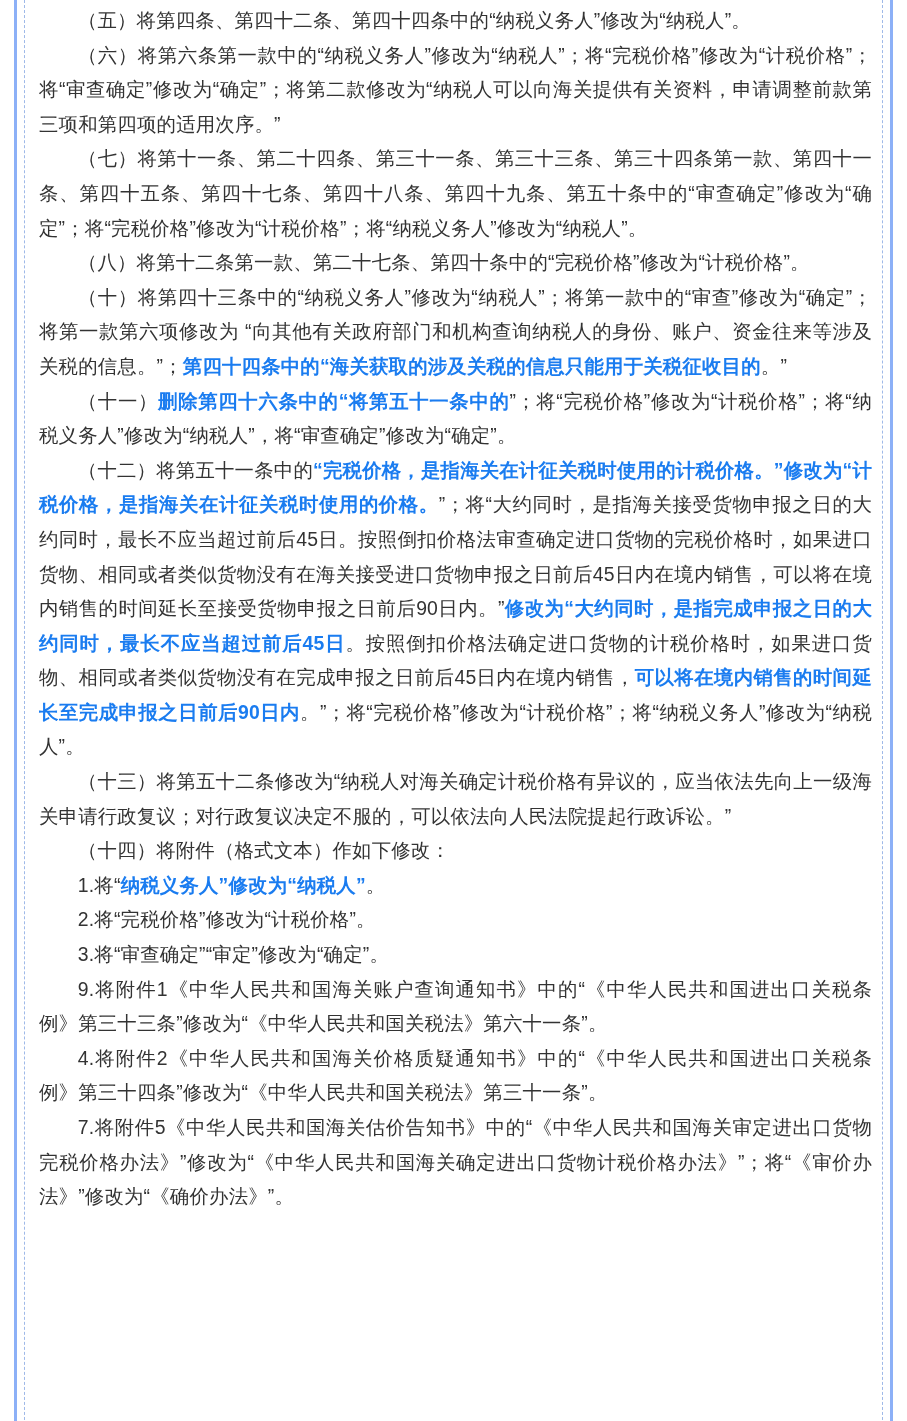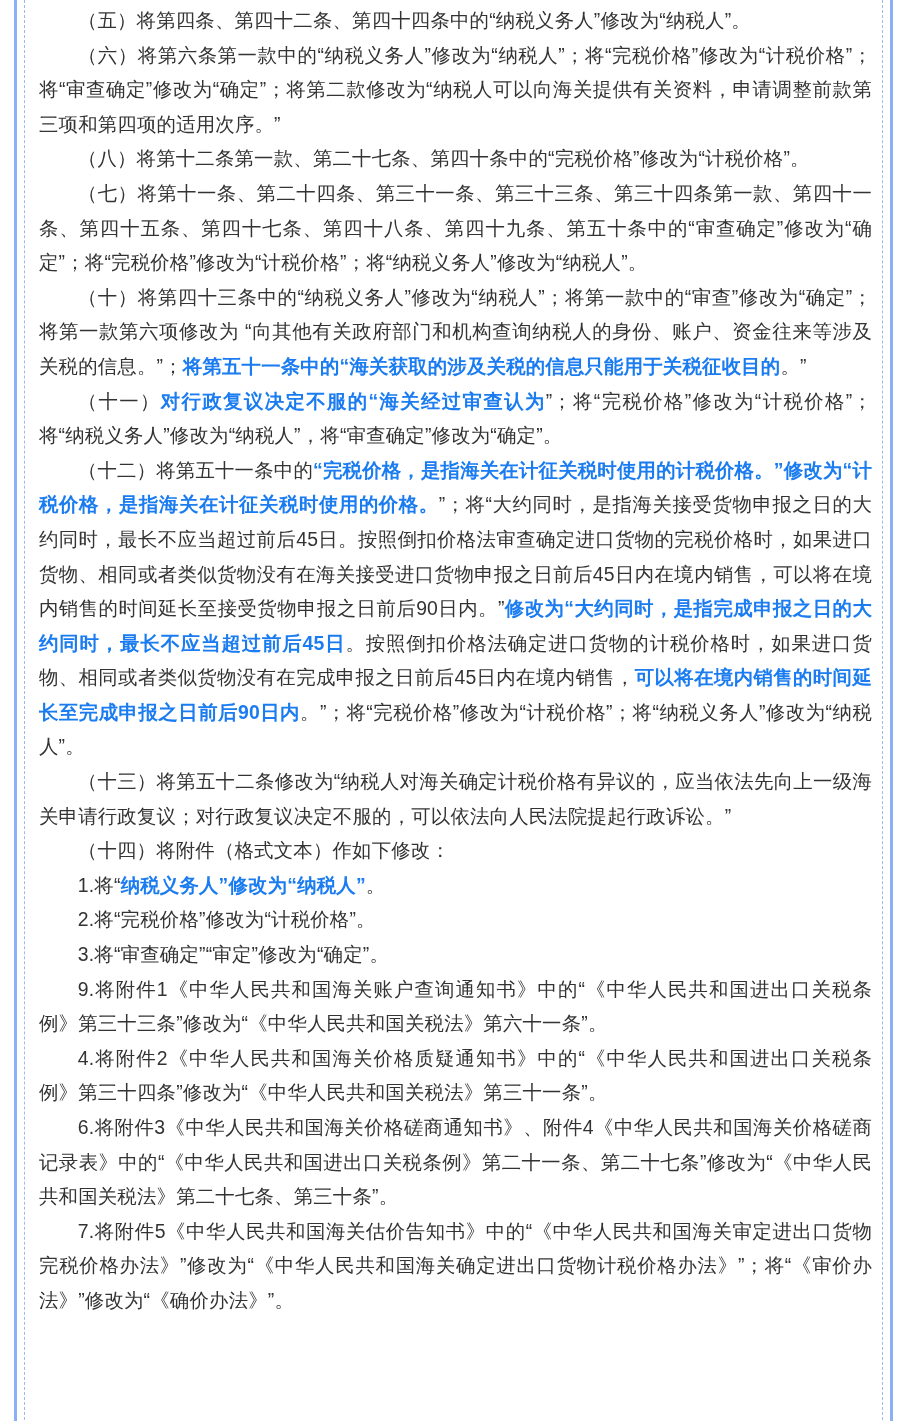--- a/index.html
+++ b/index.html
@@ -28,41 +28,40 @@
 <body>
 
 <div class="outer"></div>
 <div class="inner"></div>
 
 <div class="doc">
   <p class="indent"><span>（五）将第四条、第四十二条、第四十四条中的“纳税义务人”修改为“纳税人”。</span></p>
 
   <p class="indent"><span>（六）将第六条第一款中的“纳税义务人”修改为“纳税人”；将“完税价格”修改为“计税价格”；将“审查确定”修改为“确定”；将第二款修改为“纳税人可以向海关提供有关资料，申请调整前款第三项和第四项的适用次序。”</span></p>
 
+  <p class="indent"><span>（七）将第十一条、第二十四条、第三十一条、第三十三条、第三十四条第一款、第四十一条、第四十五条、第四十七条、第四十八条、第四十九条、第五十条中的“审查确定”修改为“确定”；将“完税价格”修改为“计税价格”；将“纳税义务人”修改为“纳税人”。</span></p>
+
   <p class="indent"><span>（八）将第十二条第一款、第二十七条、第四十条中的“完税价格”修改为“计税价格”。</span></p>
 
-  <p class="indent"><span>（七）将第十一条、第二十四条、第三十一条、第三十三条、第三十四条第一款、第四十一条、第四十五条、第四十七条、第四十八条、第四十九条、第五十条中的“审查确定”修改为“确定”；将“完税价格”修改为“计税价格”；将“纳税义务人”修改为“纳税人”。</span></p>
 
+  <p class="indent"><span>（十）将第四十三条中的“纳税义务人”修改为“纳税人”；将第一款中的“审查”修改为“确定”；将第一款第六项修改为 “向其他有关政府部门和机构查询纳税人的身份、账户、资金往来等涉及关税的信息。”；</span><span class="hl">第四十四条中的“海关获取的涉及关税的信息只能用于关税征收目的</span><span>。”</span></p>
 
-  <p class="indent"><span>（十）将第四十三条中的“纳税义务人”修改为“纳税人”；将第一款中的“审查”修改为“确定”；将第一款第六项修改为 “向其他有关政府部门和机构查询纳税人的身份、账户、资金往来等涉及关税的信息。”；</span><span class="hl">将第五十一条中的“海关获取的涉及关税的信息只能用于关税征收目的</span><span>。”</span></p>
-
-  <p class="indent"><span>（十一）</span><span class="hl">对行政复议决定不服的“海关经过审查认为</span><span>”；将“完税价格”修改为“计税价格”；将“纳税义务人”修改为“纳税人”，将“审查确定”修改为“确定”。</span></p>
+  <p class="indent"><span>（十一）</span><span class="hl">删除第四十六条中的“将第五十一条中的</span><span>”；将“完税价格”修改为“计税价格”；将“纳税义务人”修改为“纳税人”，将“审查确定”修改为“确定”。</span></p>
 
   <p class="indent"><span>（十二）将第五十一条中的</span><span class="hl">“完税价格，是指海关在计征关税时使用的计税价格。”修改为“计税价格，是指海关在计征关税时使用的价格。</span><span>”；将“大约同时，是指海关接受货物申报之日的大约同时，最长不应当超过前后45日。按照倒扣价格法审查确定进口货物的完税价格时，如果进口货物、相同或者类似货物没有在海关接受进口货物申报之日前后45日内在境内销售，可以将在境内销售的时间延长至接受货物申报之日前后90日内。”</span><span class="hl">修改为“大约同时，是指完成申报之日的大约同时，最长不应当超过前后45日</span><span>。按照倒扣价格法确定进口货物的计税价格时，如果进口货物、相同或者类似货物没有在完成申报之日前后45日内在境内销售，</span><span class="hl">可以将在境内销售的时间延长至完成申报之日前后90日内</span><span>。”；将“完税价格”修改为“计税价格”；将“纳税义务人”修改为“纳税人”。</span></p>
 
   <p class="indent"><span>（十三）将第五十二条修改为“纳税人对海关确定计税价格有异议的，应当依法先向上一级海关申请行政复议；对行政复议决定不服的，可以依法向人民法院提起行政诉讼。”</span></p>
 
   <p class="indent"><span>（十四）将附件（格式文本）作如下修改：</span></p>
 
   <p class="indent"><span>1.将“</span><span class="hl">纳税义务人”修改为“纳税人”</span><span>。</span></p>
 
   <p class="indent"><span>2.将“完税价格”修改为“计税价格”。</span></p>
 
   <p class="indent"><span>3.将“审查确定”“审定”修改为“确定”。</span></p>
 
   <p class="indent"><span>9.将附件1《中华人民共和国海关账户查询通知书》中的“《中华人民共和国进出口关税条例》第三十三条”修改为“《中华人民共和国关税法》第六十一条”。</span></p>
 
   <p class="indent"><span>4.将附件2《中华人民共和国海关价格质疑通知书》中的“《中华人民共和国进出口关税条例》第三十四条”修改为“《中华人民共和国关税法》第三十一条”。</span></p>
 
-  <p class="indent"><span>6.将附件3《中华人民共和国海关价格磋商通知书》、附件4《中华人民共和国海关价格磋商记录表》中的“《中华人民共和国进出口关税条例》第二十一条、第二十七条”修改为“《中华人民共和国关税法》第二十七条、第三十条”。</span></p>
 
   <p class="indent"><span>7.将附件5《中华人民共和国海关估价告知书》中的“《中华人民共和国海关审定进出口货物完税价格办法》”修改为“《中华人民共和国海关确定进出口货物计税价格办法》”；将“《审价办法》”修改为“《确价办法》”。</span></p>
 </div>
 
 </body></html>

